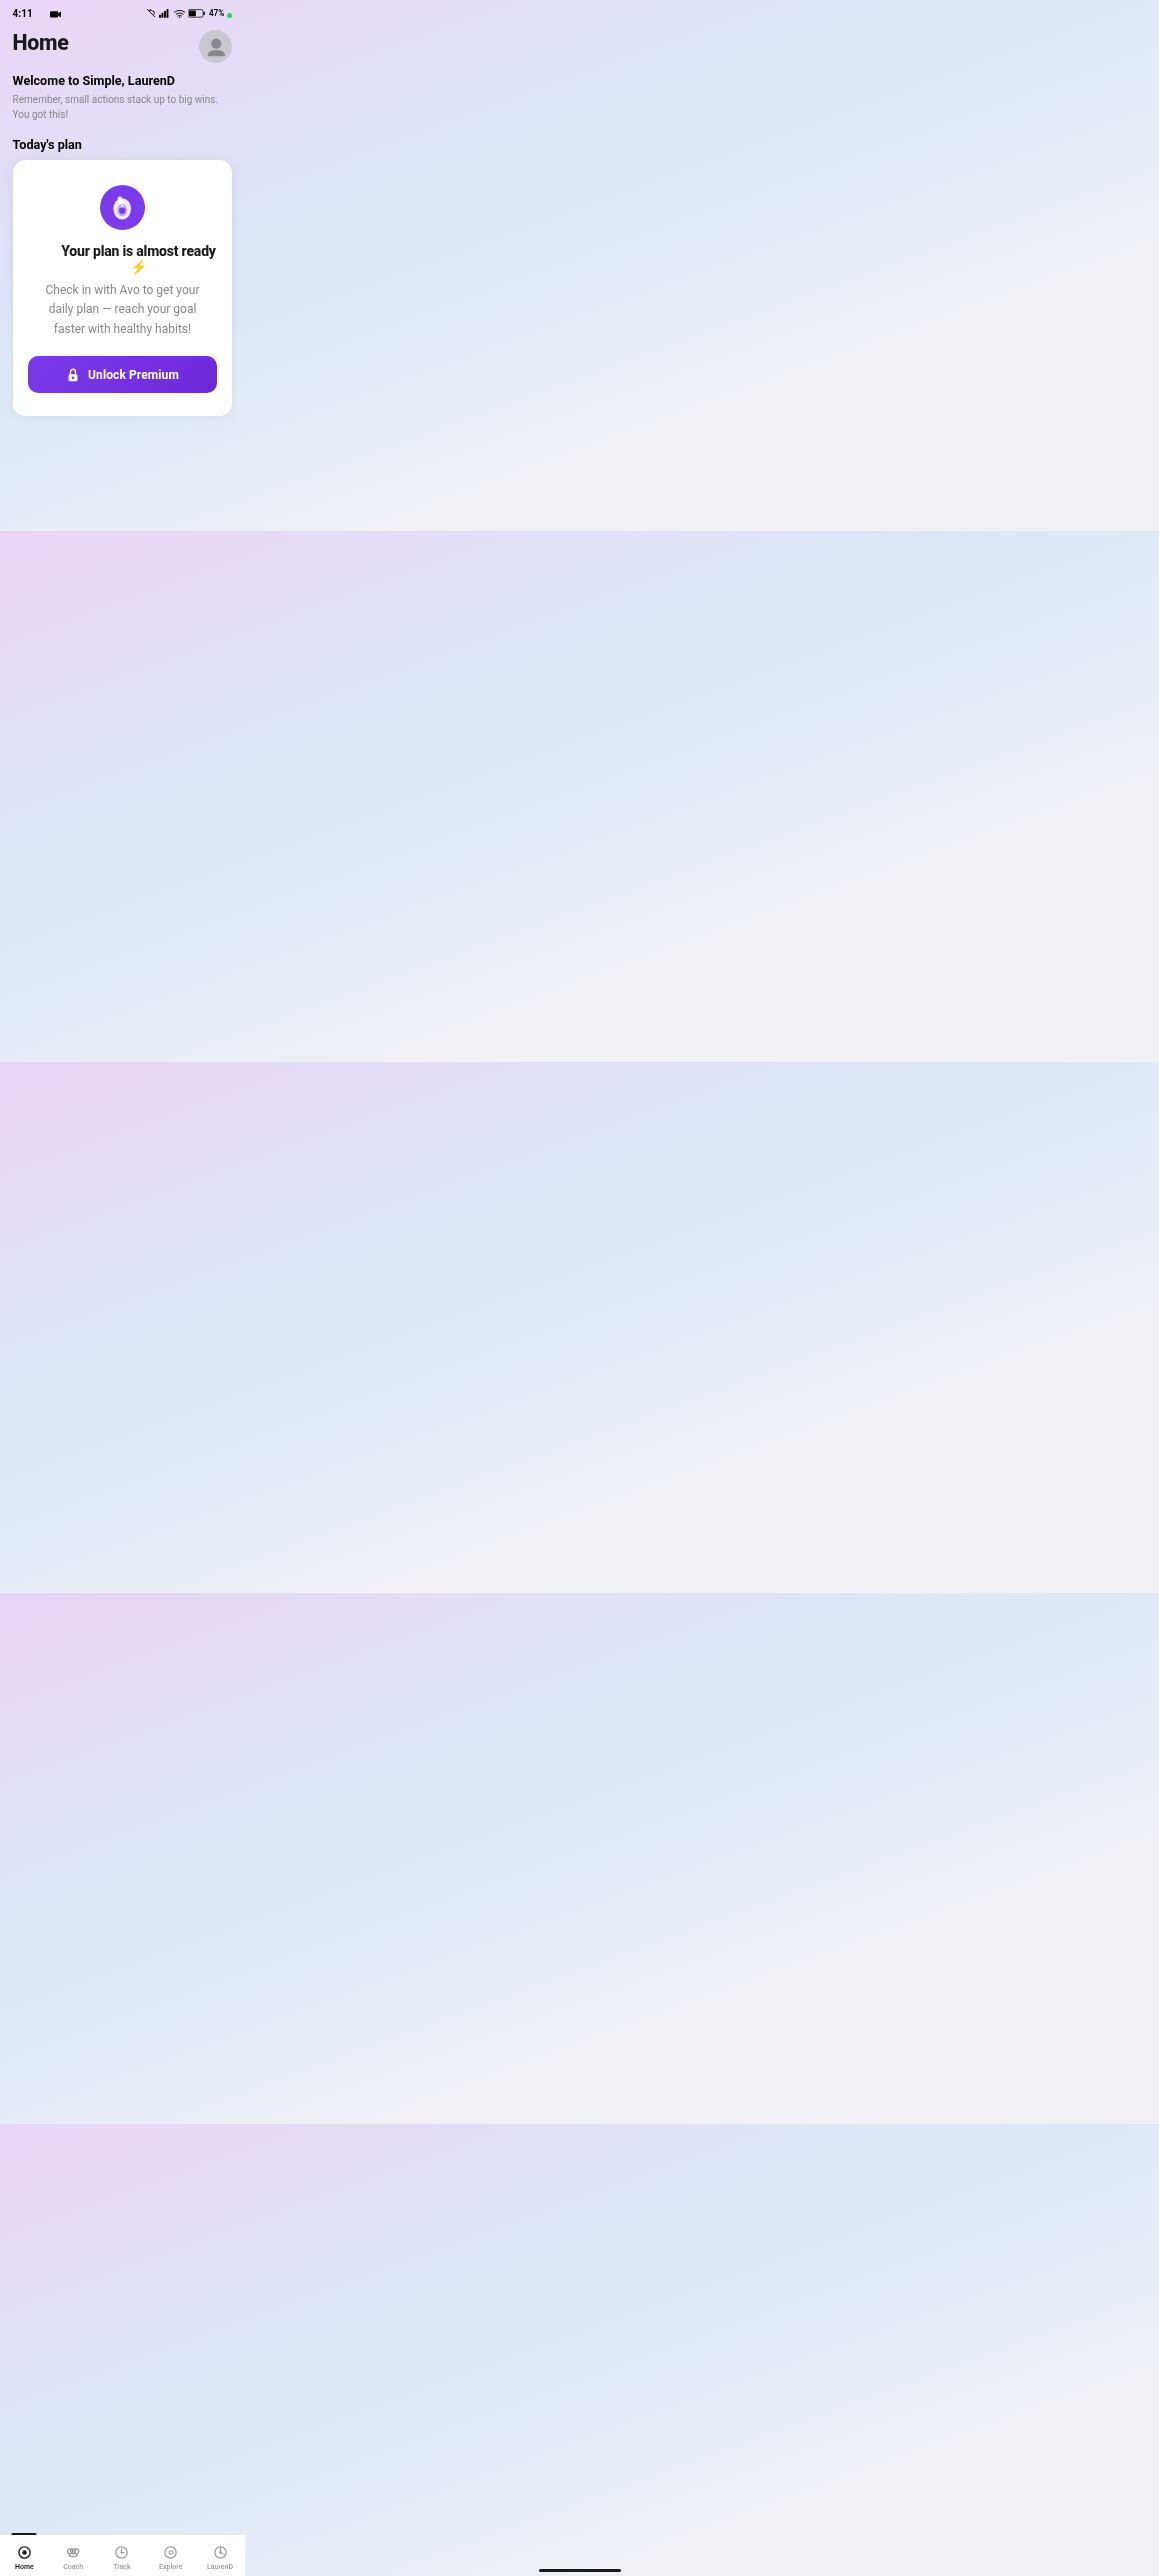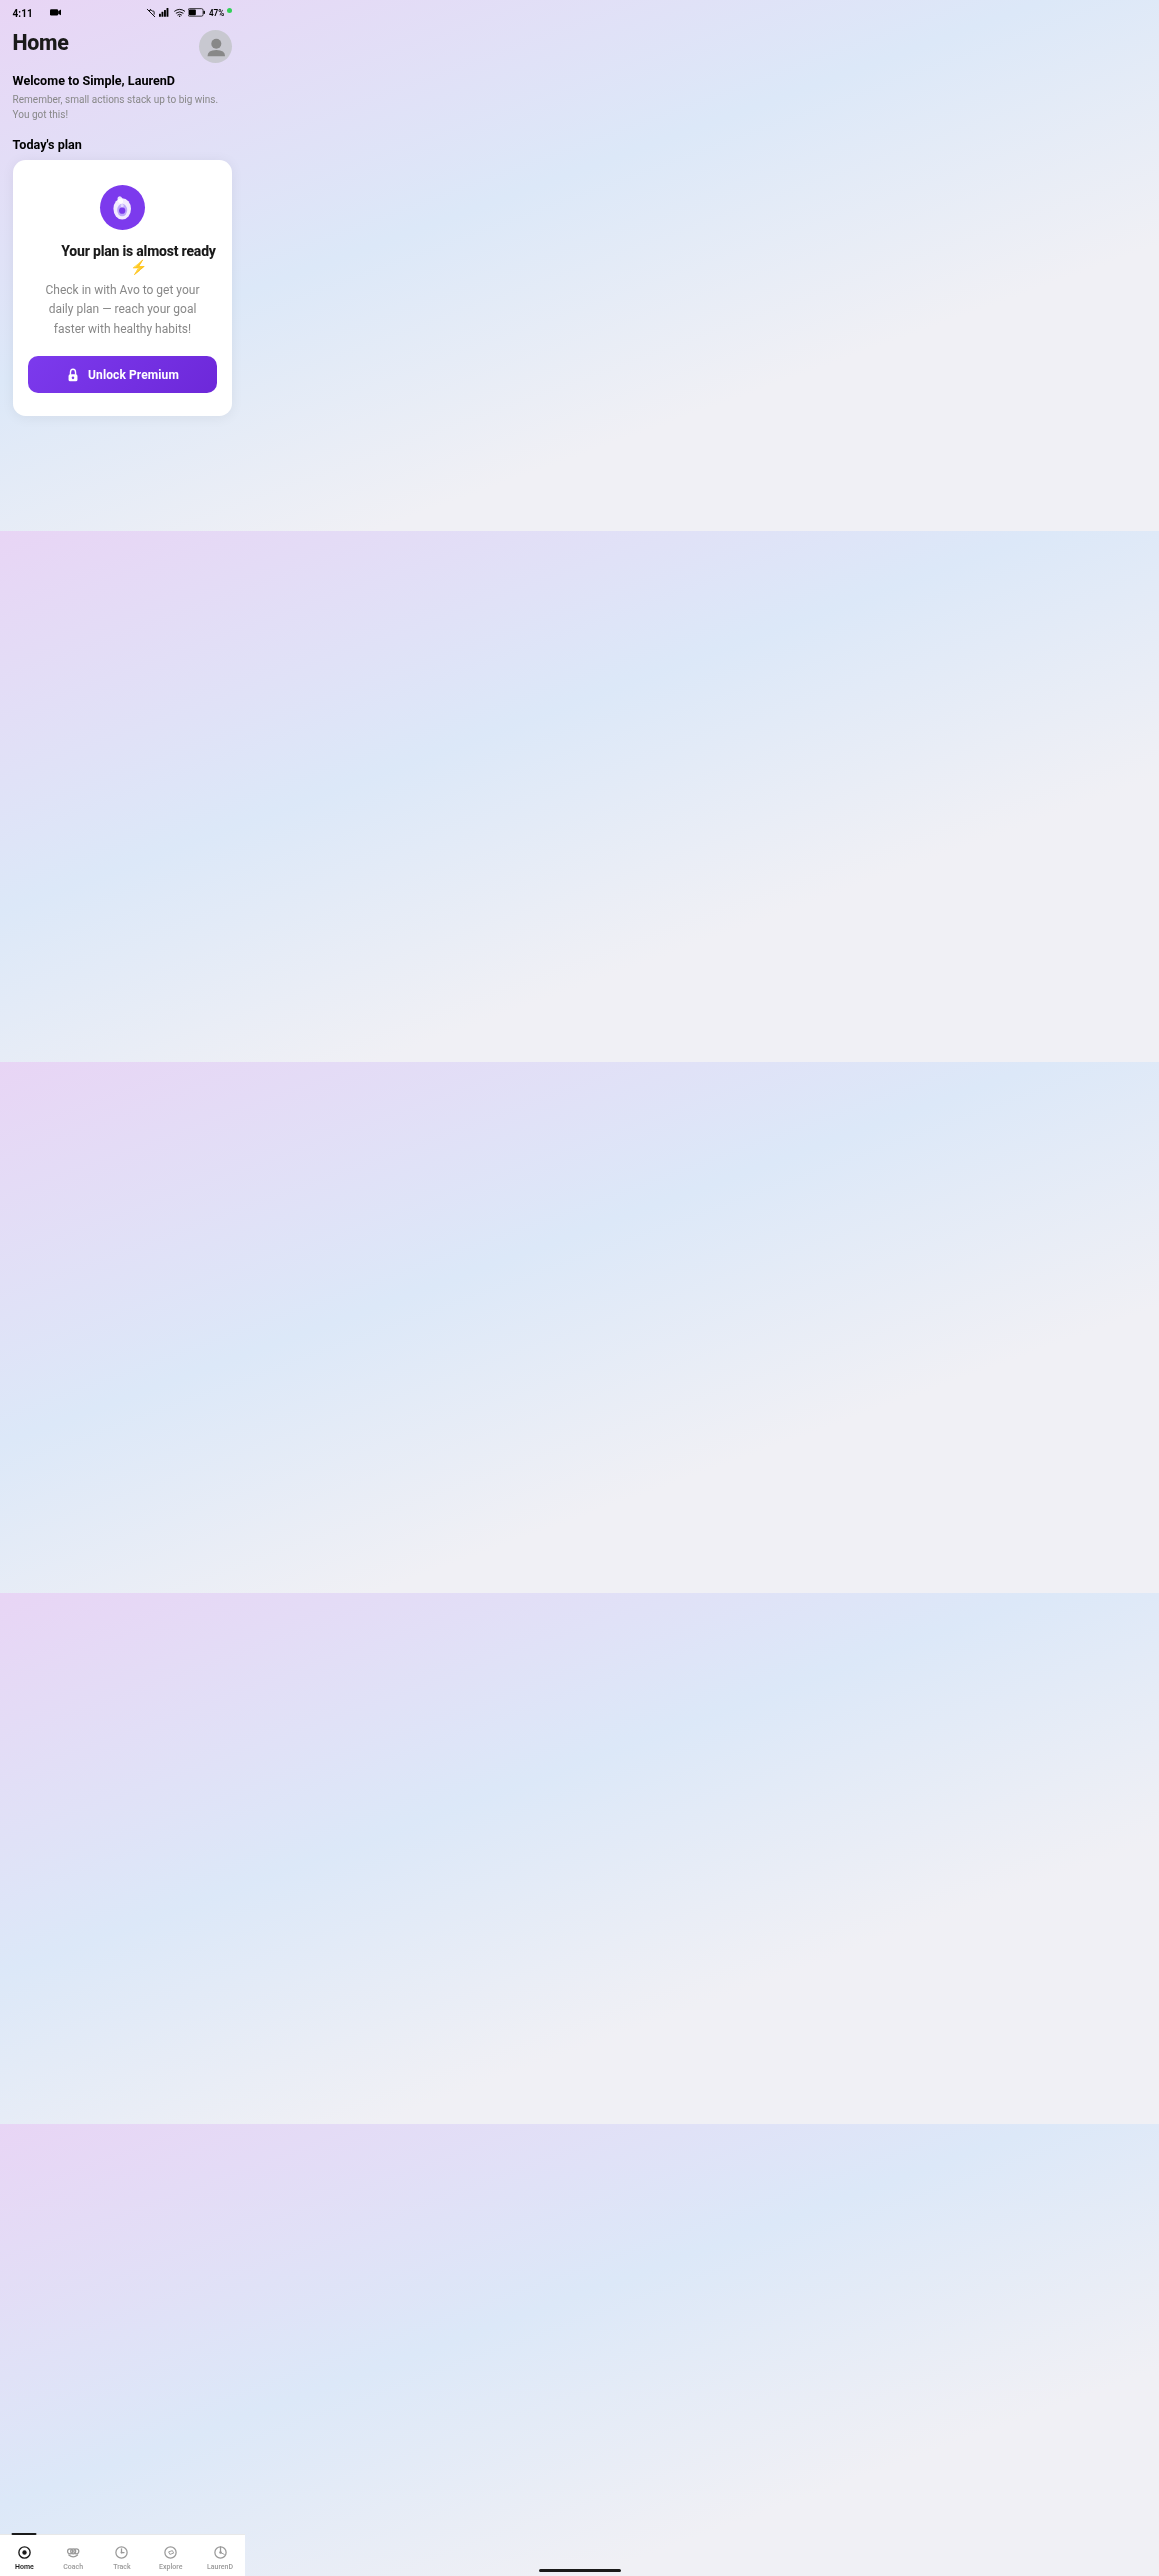--- a/index.html
+++ b/index.html
@@ -25,27 +25,27 @@
       padding: 7.5px 12.6px 5px 12.6px;
       font-size: 9.4px;
       font-weight: 600;
     }
 
     .status-left {
       font-size: 10px;
       font-weight: 700;
       color: #000;
       display: flex;
-      align-items: flex-start;
+      align-items: flex-end;
       gap: 17px;
     }
 
     .status-right {
       display: flex;
-      align-items: flex-start;
+      align-items: flex-end;
       gap: 3.1px;
       font-size: 8.2px;
       font-weight: 600;
       color: #000;
     }
 
     .green-dot {
       width: 5px;
       height: 5px;
       background: #30d158;

